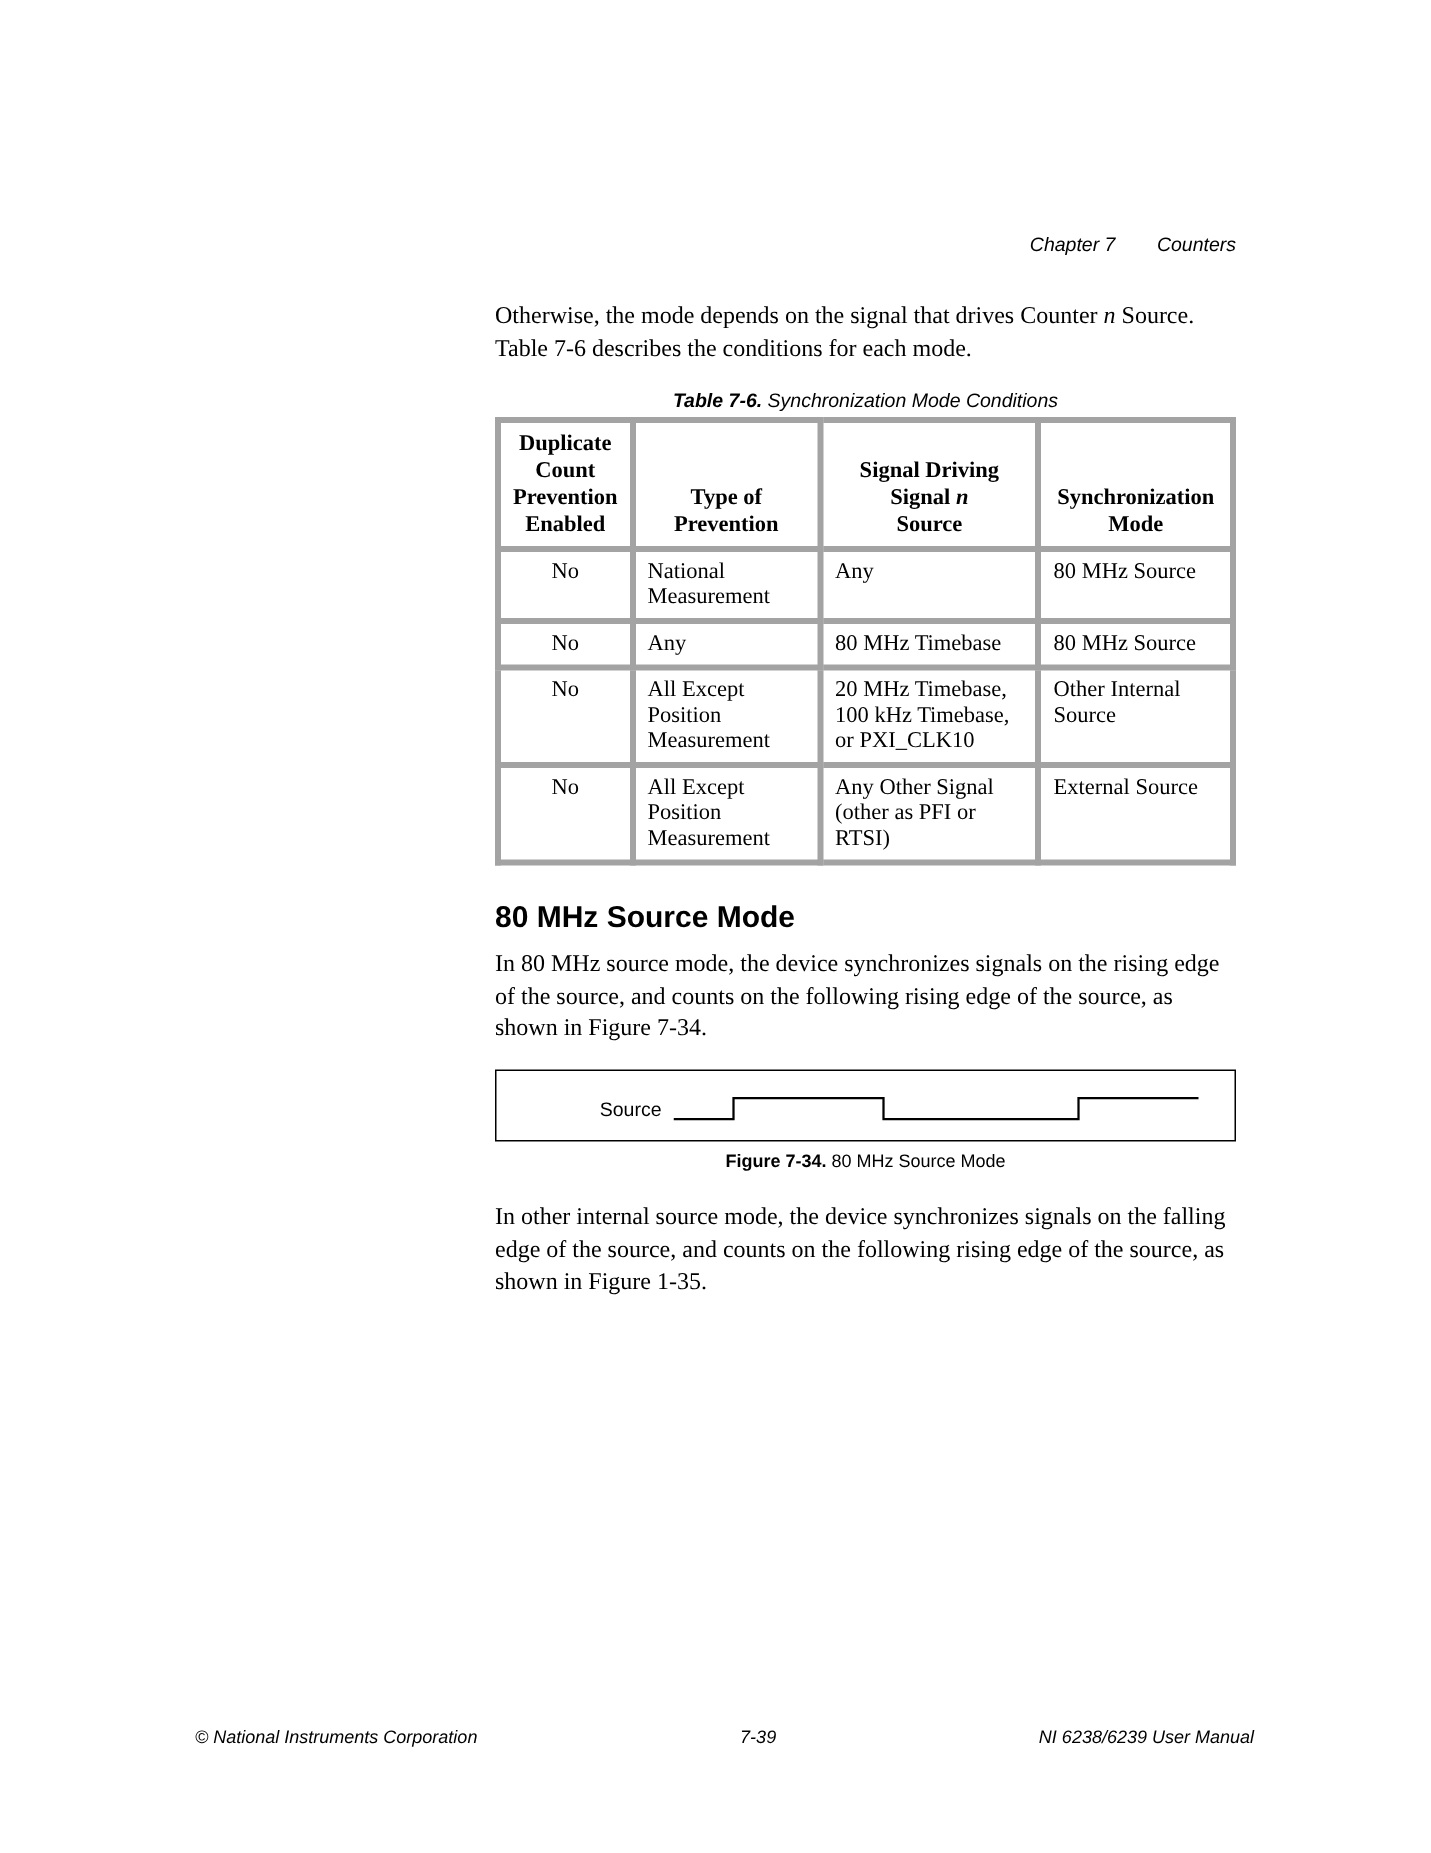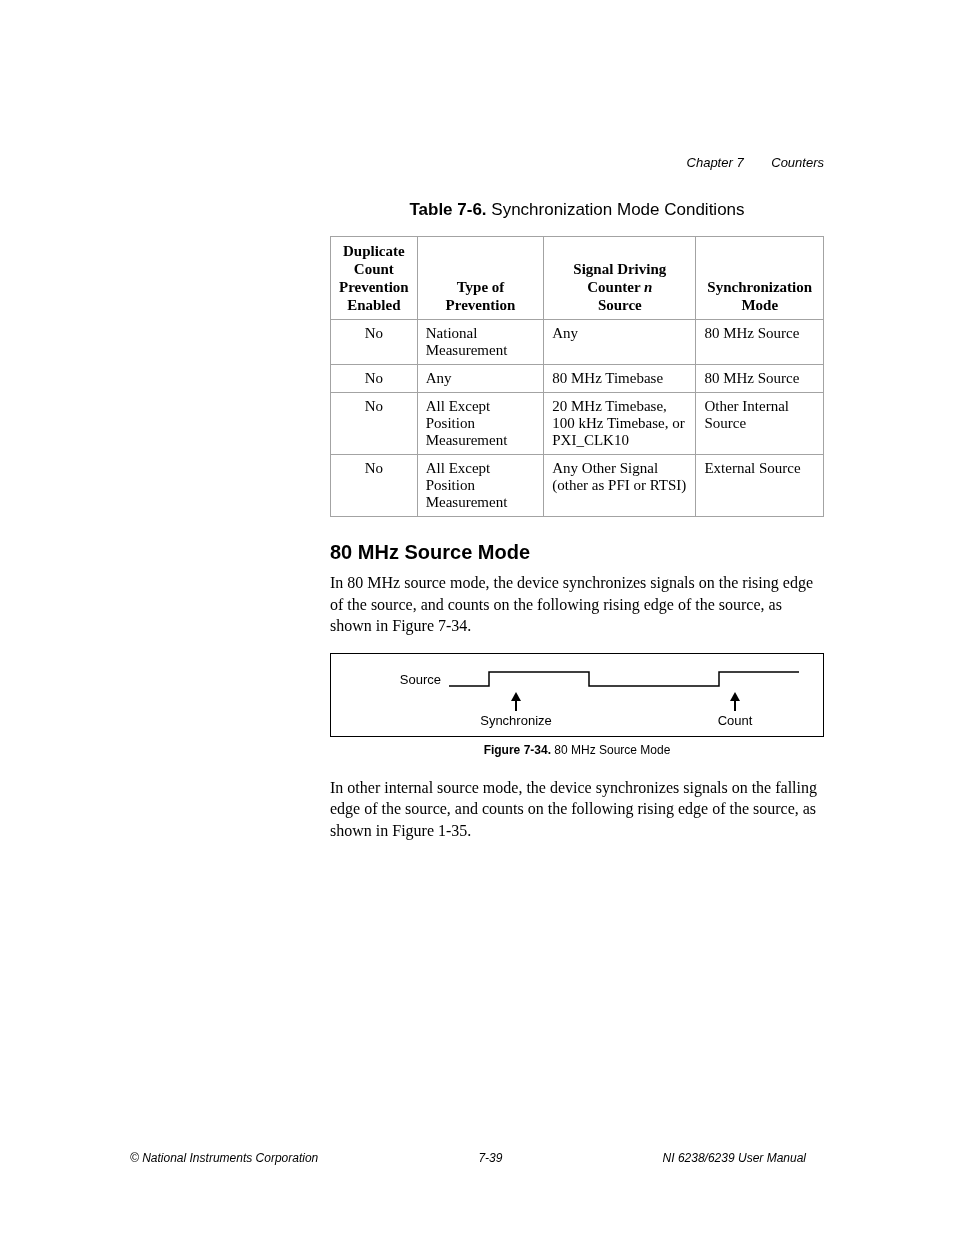--- a/index.html
+++ b/index.html
@@ -30,34 +30,35 @@
     margin-top: 50px;
   }
   .para {
     font-size: 16px;
     line-height: 1.35;
     margin: 0 0 16px 0;
   }
   .para .counter-n { font-style: italic; }
   .table-caption {
     font-family: Arial, Helvetica, sans-serif;
-    font-size: 17px;
+    font-size: 13px;
     text-align: center;
-    margin: 6px 0 16px 0;
+    margin: 6px 0 4px 0;
+    font-style: italic;
   }
   .table-caption b { font-weight: bold; }
   table.data {
     border-collapse: collapse;
     width: 100%;
     font-size: 15px;
     border: 1.5px solid #000;
     margin-bottom: 24px;
   }
   table.data th, table.data td {
-    border: 1px solid #a3a3a3;
+    border: 4px solid #a3a3a3;
     padding: 5px 8px;
     text-align: left;
     vertical-align: top;
   }
   table.data th {
     font-weight: bold;
     text-align: center;
     vertical-align: bottom;
     line-height: 1.2;
   }
@@ -112,61 +113,64 @@
     font-family: Arial, Helvetica, sans-serif;
     font-size: 12px;
     text-align: center;
     margin: 4px 0 20px 0;
   }
   .figure-caption b { font-weight: bold; }
   .footer {
     position: absolute;
     bottom: 70px;
     left: 130px;
-    right: 148px;
+    right: 118px;
     display: flex;
     justify-content: space-between;
     font-family: Arial, Helvetica, sans-serif;
     font-size: 12px;
     font-style: italic;
   }
 </style>
 </head>
 <body>
 
 <div class="page">
 
   <div class="header-line">
     <span class="header-chapter">Chapter 7</span>
     <span>Counters</span>
   </div>
 
   <div class="content">
 
+    <p class="para">
+      <span>Otherwise, the mode depends on the signal that drives Counter </span><span class="counter-n">n</span><span> Source. Table 7-6 describes the conditions for each mode.</span>
+    </p>
 
     <div class="table-caption">
       <b>Table 7-6.</b><span>  Synchronization Mode Conditions</span>
     </div>
 
     <table class="data">
       <thead>
         <tr>
           <th>
             <span>Duplicate</span><br>
             <span>Count</span><br>
             <span>Prevention</span><br>
             <span>Enabled</span>
           </th>
           <th>
             <span>Type of</span><br>
             <span>Prevention</span>
           </th>
           <th>
             <span>Signal Driving</span><br>
-            <span>Counter </span><span class="th-n">n</span><br>
+            <span>Signal </span><span class="th-n">n</span><br>
             <span>Source</span>
           </th>
           <th>
             <span>Synchronization</span><br>
             <span>Mode</span>
           </th>
         </tr>
       </thead>
       <tbody>
         <tr>
@@ -199,32 +203,20 @@
     <h2 class="section">80 MHz Source Mode</h2>
     <p class="para">In 80 MHz source mode, the device synchronizes signals on the rising edge of the source, and counts on the following rising edge of the source, as shown in Figure 7-34.</p>
 
     <div class="figure-box">
       <div class="fig-row">
         <div class="fig-label-left">Source</div>
         <svg class="fig-signal" width="360" height="24">
           <polyline points="0,18 40,18 40,4 140,4 140,18 270,18 270,4 350,4" stroke="#000" stroke-width="1.5" fill="none"></polyline>
         </svg>
       </div>
-      <div class="fig-arrows">
-        <div class="fig-arrow-col sync">
-          <div class="arrow-up"></div>
-          <div class="arrow-stem"></div>
-          <div class="arrow-text">Synchronize</div>
-        </div>
-        <div class="fig-arrow-col count">
-          <div class="arrow-up"></div>
-          <div class="arrow-stem"></div>
-          <div class="arrow-text">Count</div>
-        </div>
-      </div>
     </div>
 
     <div class="figure-caption">
       <b>Figure 7-34.</b><span>  80 MHz Source Mode</span>
     </div>
 
     <p class="para">In other internal source mode, the device synchronizes signals on the falling edge of the source, and counts on the following rising edge of the source, as shown in Figure 1-35.</p>
 
   </div>
 

